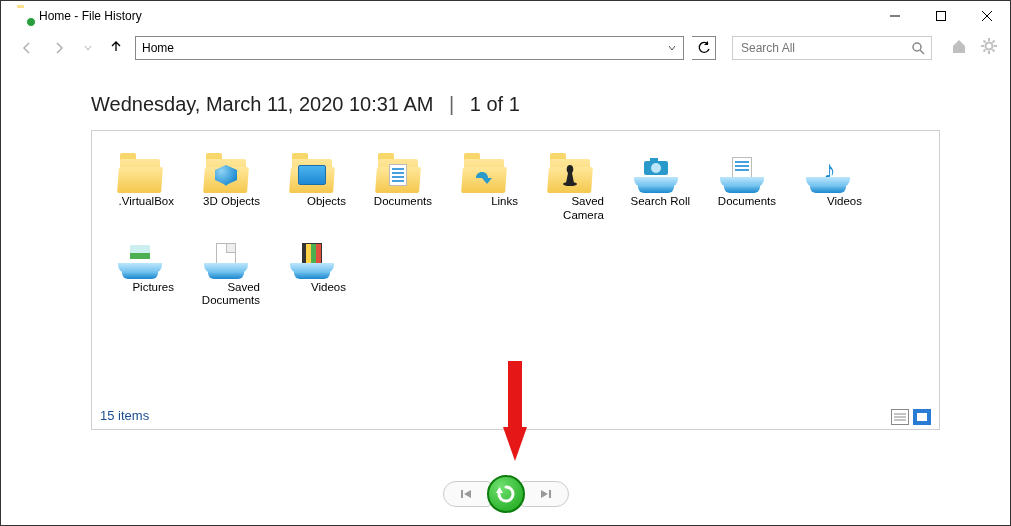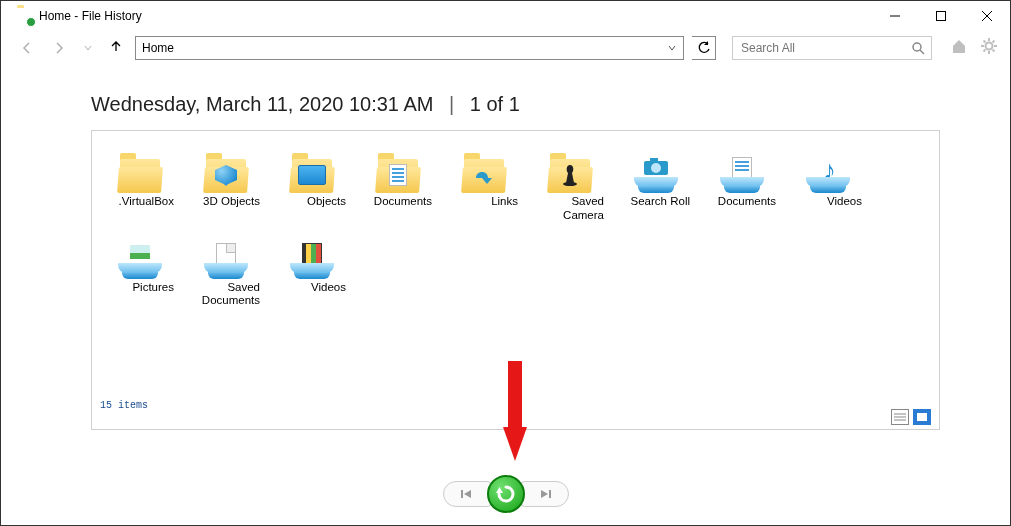--- a/index.html
+++ b/index.html
@@ -75,21 +75,21 @@
 
   .top-doc{width:20px;height:24px;background:#fff;border:1px solid #bbb;}
   .top-doc:before{content:"";position:absolute;left:3px;top:4px;right:3px;height:2px;background:#46a0de;box-shadow:0 4px 0 #46a0de,0 8px 0 #46a0de;}
   .top-note{width:16px;height:26px;color:#1b89d0;font-size:26px;line-height:26px;}
   .top-pic{width:24px;height:18px;background:linear-gradient(#cdeff0 60%,#4caf50 60%);border:2px solid #fff;}
   .top-savepic{width:20px;height:24px;background:#fff;border:1px solid #bbb;position:relative;}
   .top-savepic:after{content:"";position:absolute;right:0;top:0;width:8px;height:8px;background:#eee;border-left:1px solid #bbb;border-bottom:1px solid #bbb;}
   .top-video{width:20px;height:24px;background:linear-gradient(90deg,#333 0 3px,#ffd24a 3px 8px,#4caf50 8px 13px,#e0503c 13px 18px,#333 18px);border:1px solid #333;}
 
   
-  .pane-status{position:absolute;left:8px;bottom:18px;font-size:10px;color:#1a4d8f;font-family:Liberation Mono, monospace;}
+  .pane-status{position:absolute;left:8px;bottom:6px;font-size:13px;color:#1a4d8f;}
   .pane-viewicons{position:absolute;right:8px;bottom:4px;display:flex;gap:4px;}
   .viewbtn{width:18px;height:16px;border:1px solid #888;display:flex;align-items:center;justify-content:center;}
   .viewbtn.active{background:#2a7bd4;border-color:#2a7bd4;}
 
   
   .controls { position:absolute; left:0; right:0; bottom:12px; display:flex; justify-content:center;}
   .ctrlgroup { display:flex; align-items:center; gap:0; }
   .pill { width:48px; height:26px; border:1px solid #ccc; background:#fafafa; display:flex; align-items:center; justify-content:center; color:#888;}
   .pill.left{border-radius:16px 4px 4px 16px; margin-right:-4px;}
   .pill.right{border-radius:4px 16px 16px 4px; margin-left:-4px;}

